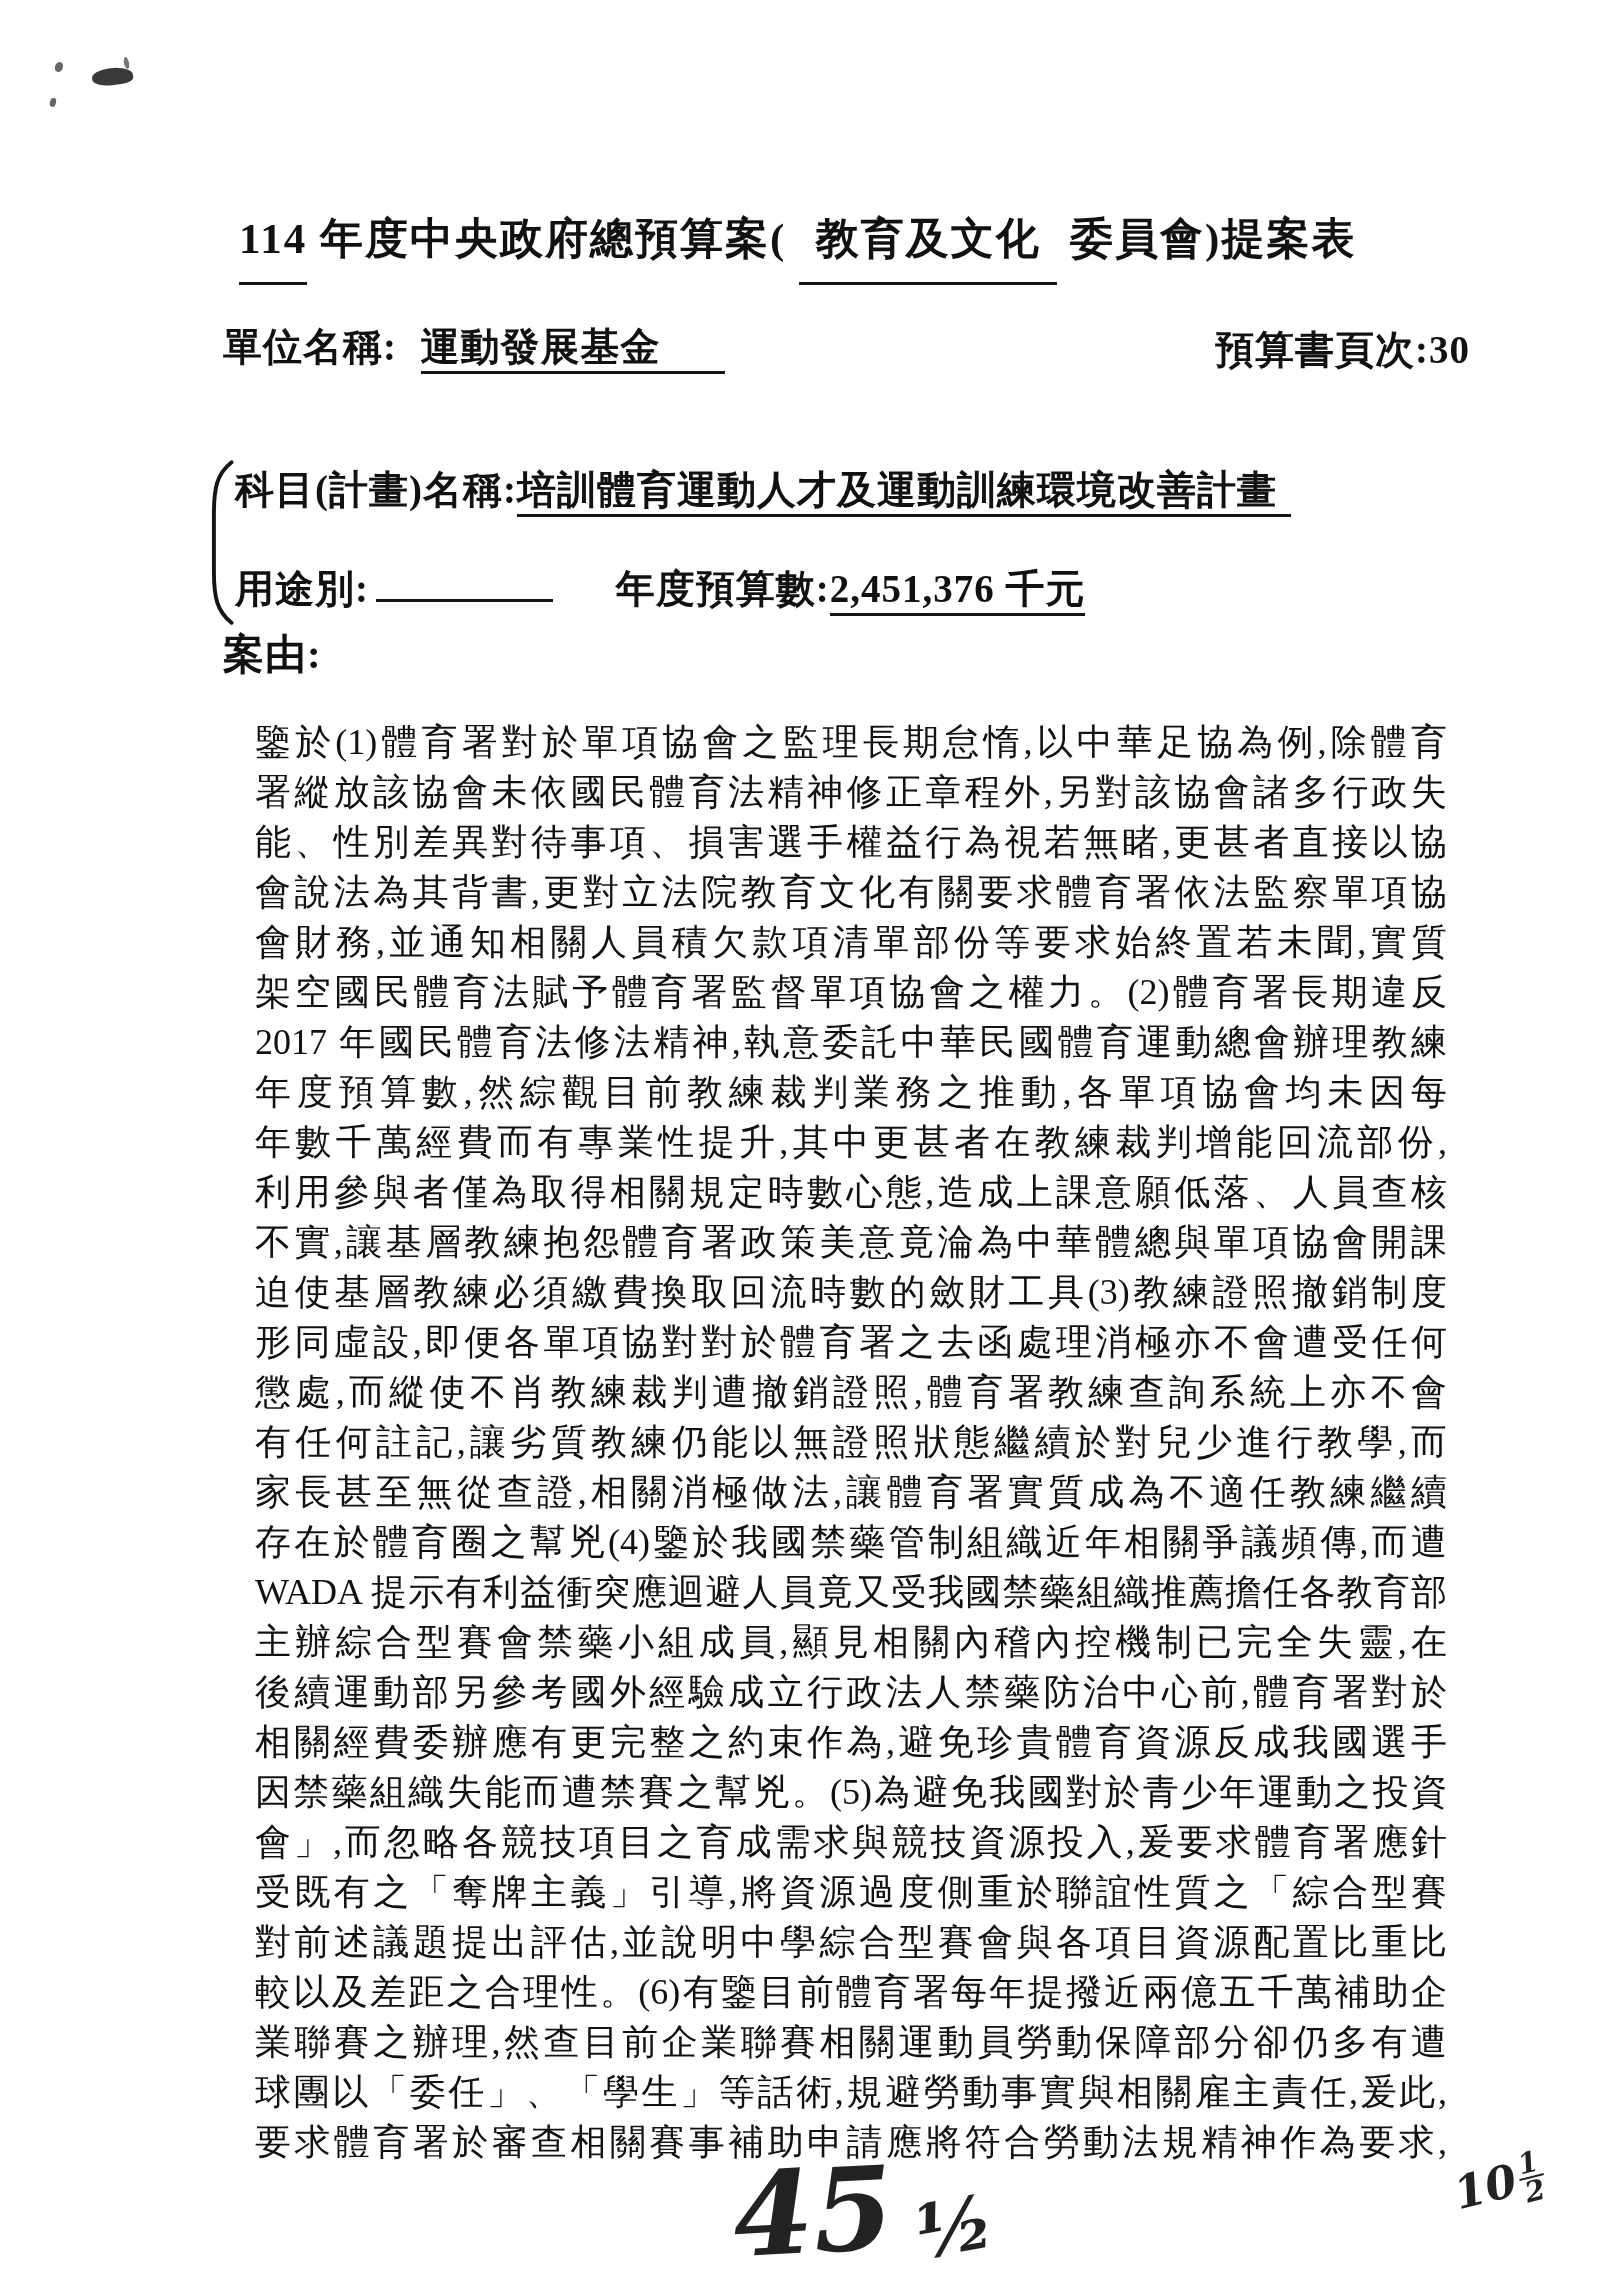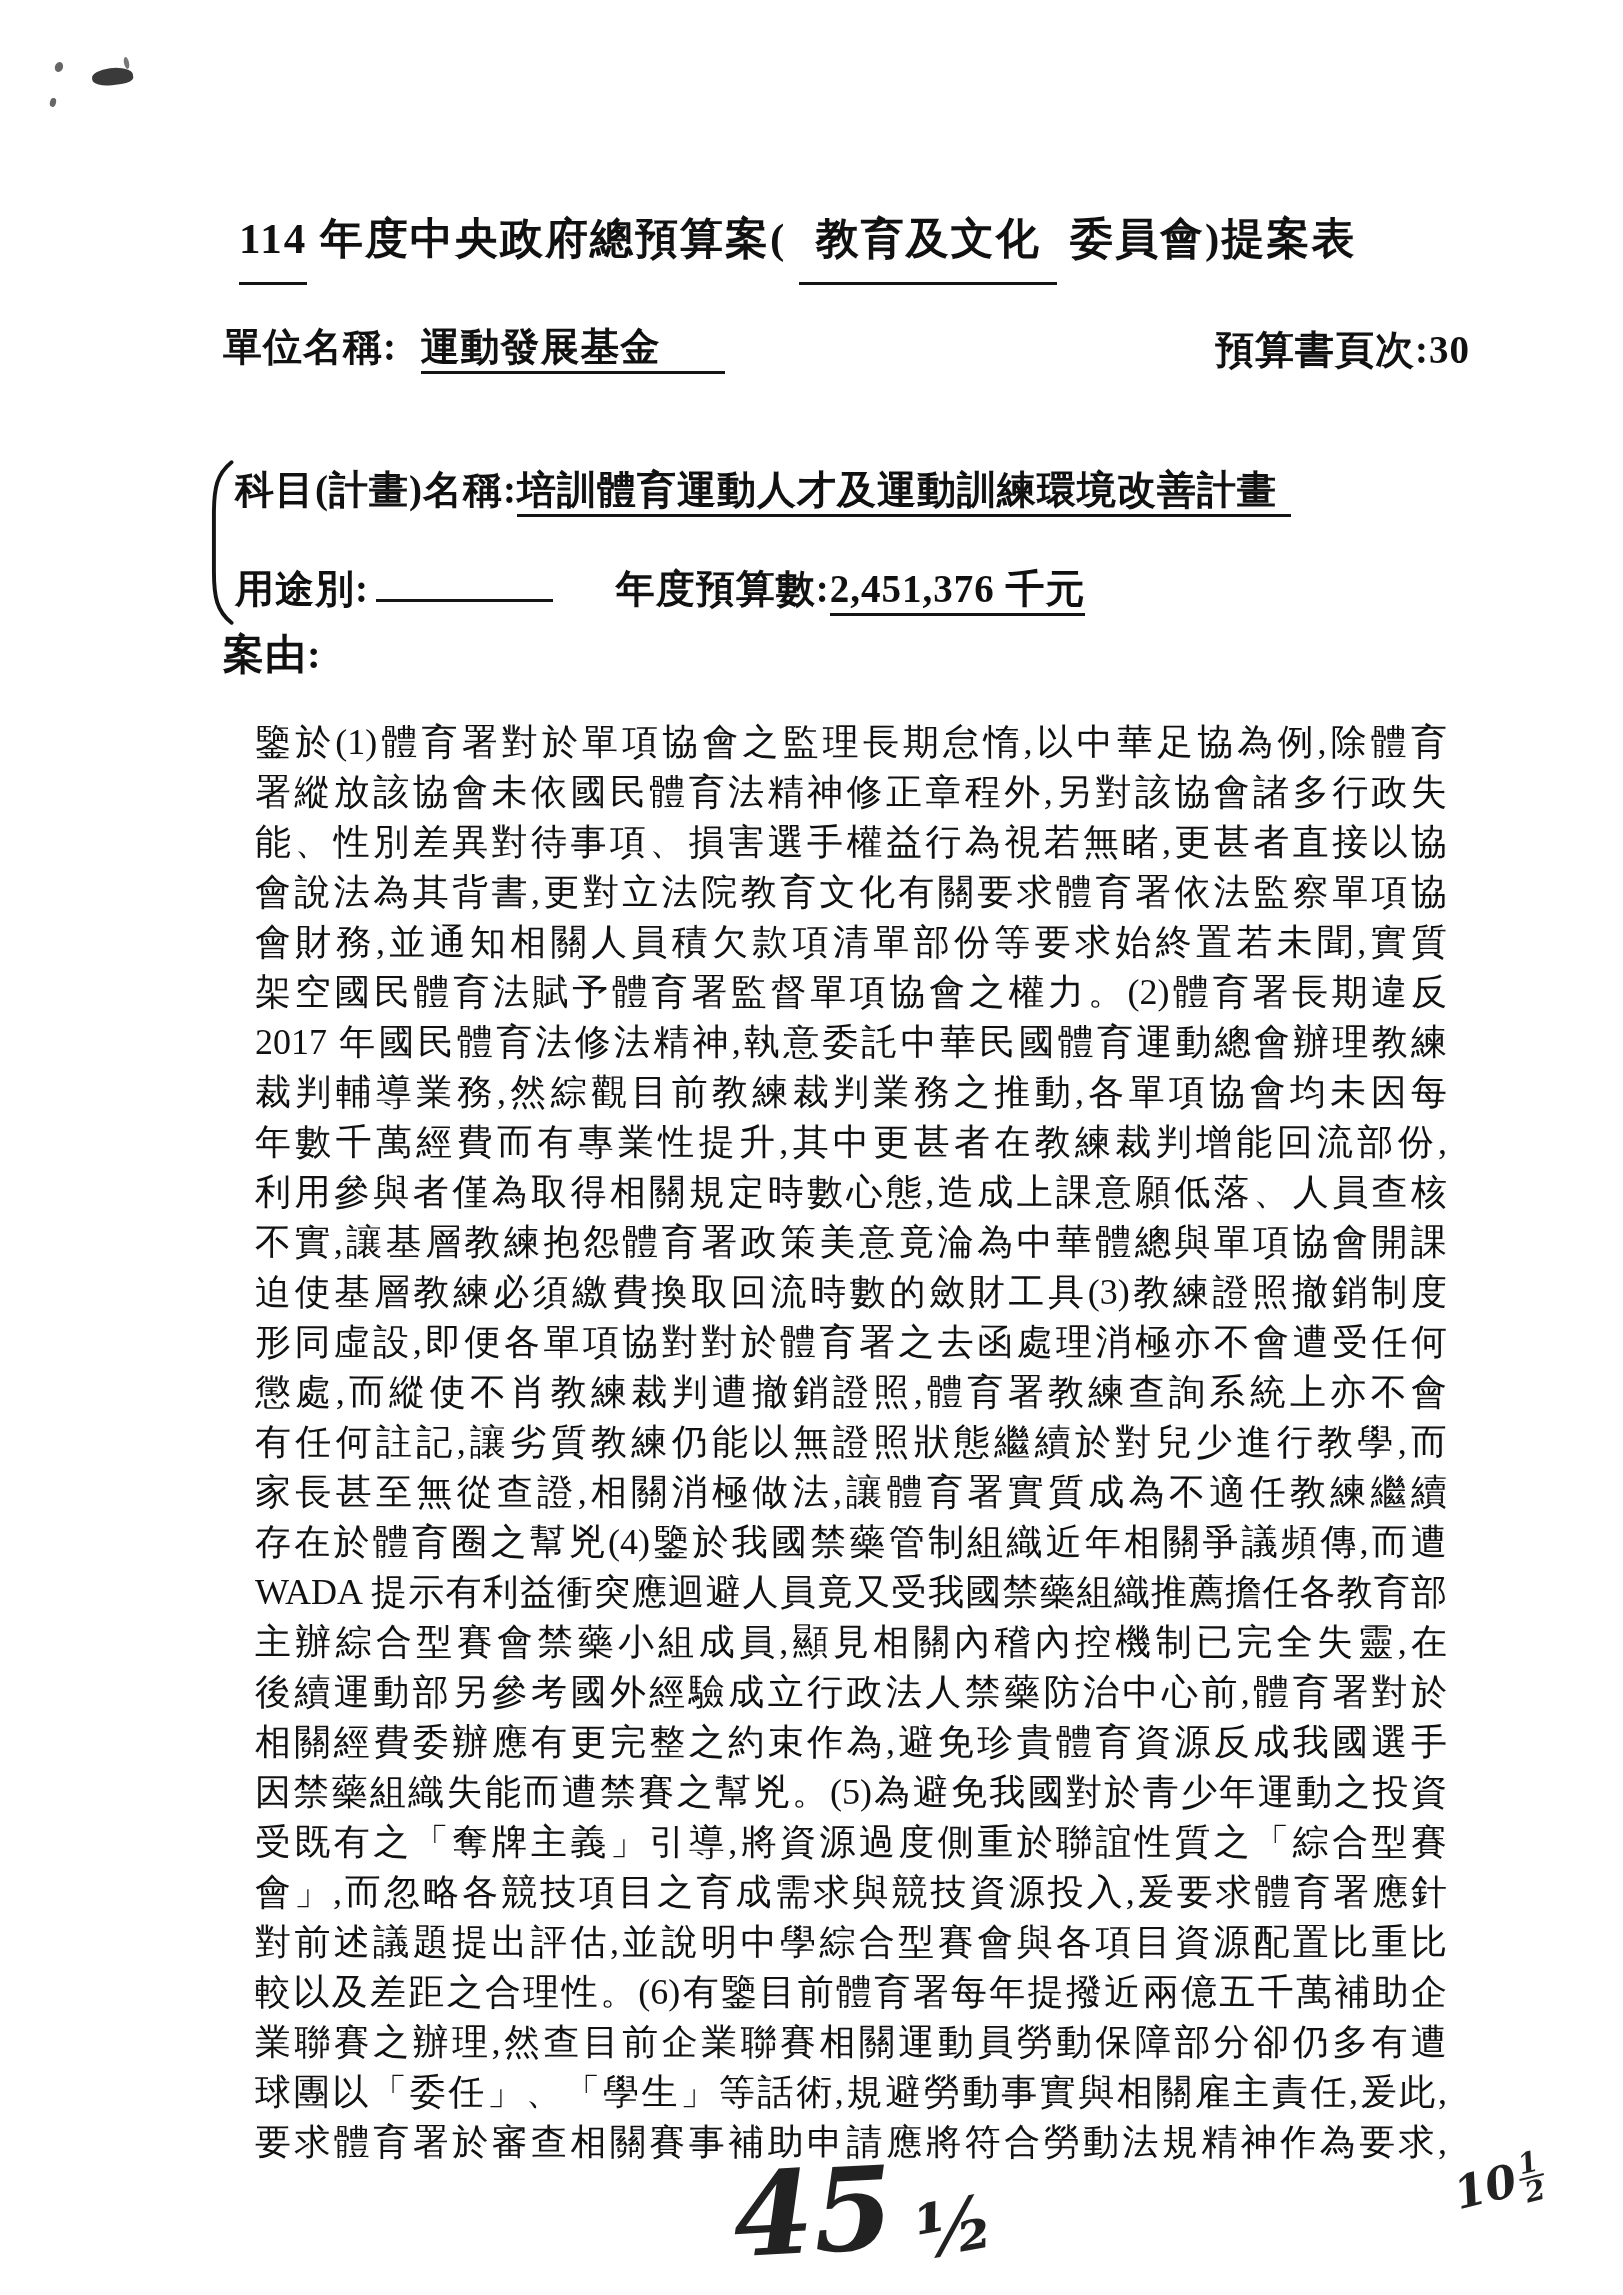--- a/index.html
+++ b/index.html
@@ -114,37 +114,37 @@
   </div>
 
   <div class="body-text">
     <div class="case-line">鑒於(1)體育署對於單項協會之監理長期怠惰,以中華足協為例,除體育</div>
     <div class="case-line">署縱放該協會未依國民體育法精神修正章程外,另對該協會諸多行政失</div>
     <div class="case-line">能、性別差異對待事項、損害選手權益行為視若無睹,更甚者直接以協</div>
     <div class="case-line">會說法為其背書,更對立法院教育文化有關要求體育署依法監察單項協</div>
     <div class="case-line">會財務,並通知相關人員積欠款項清單部份等要求始終置若未聞,實質</div>
     <div class="case-line">架空國民體育法賦予體育署監督單項協會之權力。(2)體育署長期違反</div>
     <div class="case-line">2017 年國民體育法修法精神,執意委託中華民國體育運動總會辦理教練</div>
-    <div class="case-line">裁判輔導業務,然綜觀目前教練裁判業務之推動,各單項協會均未因每</div>
+    <div class="case-line">年度預算數,然綜觀目前教練裁判業務之推動,各單項協會均未因每</div>
     <div class="case-line">年數千萬經費而有專業性提升,其中更甚者在教練裁判增能回流部份,</div>
     <div class="case-line">利用參與者僅為取得相關規定時數心態,造成上課意願低落、人員查核</div>
     <div class="case-line">不實,讓基層教練抱怨體育署政策美意竟淪為中華體總與單項協會開課</div>
     <div class="case-line">迫使基層教練必須繳費換取回流時數的斂財工具(3)教練證照撤銷制度</div>
     <div class="case-line">形同虛設,即便各單項協對對於體育署之去函處理消極亦不會遭受任何</div>
     <div class="case-line">懲處,而縱使不肖教練裁判遭撤銷證照,體育署教練查詢系統上亦不會</div>
     <div class="case-line">有任何註記,讓劣質教練仍能以無證照狀態繼續於對兒少進行教學,而</div>
     <div class="case-line">家長甚至無從查證,相關消極做法,讓體育署實質成為不適任教練繼續</div>
     <div class="case-line">存在於體育圈之幫兇(4)鑒於我國禁藥管制組織近年相關爭議頻傳,而遭</div>
     <div class="case-line">WADA 提示有利益衝突應迴避人員竟又受我國禁藥組織推薦擔任各教育部</div>
     <div class="case-line">主辦綜合型賽會禁藥小組成員,顯見相關內稽內控機制已完全失靈,在</div>
     <div class="case-line">後續運動部另參考國外經驗成立行政法人禁藥防治中心前,體育署對於</div>
     <div class="case-line">相關經費委辦應有更完整之約束作為,避免珍貴體育資源反成我國選手</div>
     <div class="case-line">因禁藥組織失能而遭禁賽之幫兇。(5)為避免我國對於青少年運動之投資</div>
+    <div class="case-line">會」,而忽略各競技項目之育成需求與競技資源投入,爰要求體育署應針</div>
     <div class="case-line">受既有之「奪牌主義」引導,將資源過度側重於聯誼性質之「綜合型賽</div>
-    <div class="case-line">會」,而忽略各競技項目之育成需求與競技資源投入,爰要求體育署應針</div>
     <div class="case-line">對前述議題提出評估,並說明中學綜合型賽會與各項目資源配置比重比</div>
     <div class="case-line">較以及差距之合理性。(6)有鑒目前體育署每年提撥近兩億五千萬補助企</div>
     <div class="case-line">業聯賽之辦理,然查目前企業聯賽相關運動員勞動保障部分卻仍多有遭</div>
     <div class="case-line">球團以「委任」、「學生」等話術,規避勞動事實與相關雇主責任,爰此,</div>
     <div class="case-line">要求體育署於審查相關賽事補助申請應將符合勞動法規精神作為要求,</div>
   </div>
 
   <div class="handwriting hw-45">45</div>
   <div class="handwriting hw-half">½</div>
   <div class="handwriting hw-corner">

